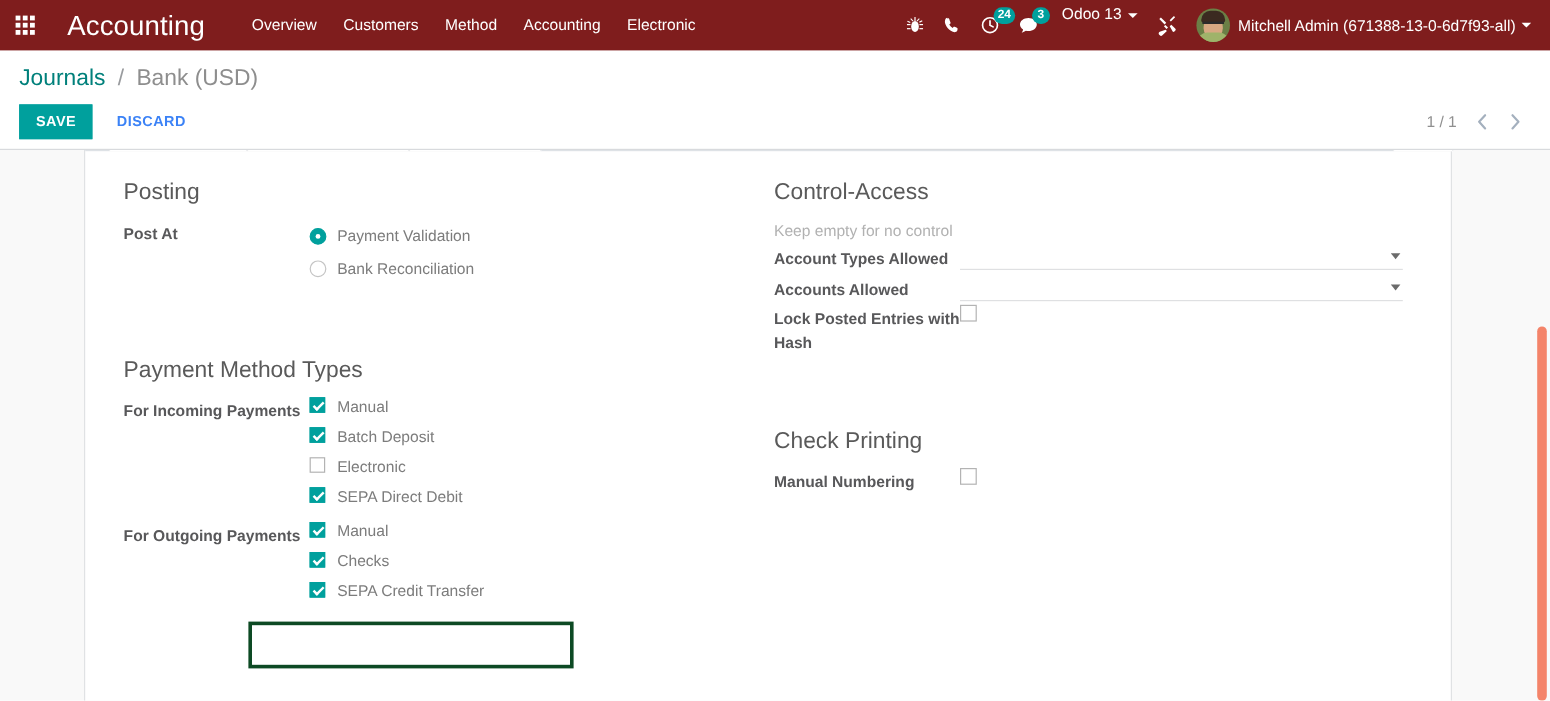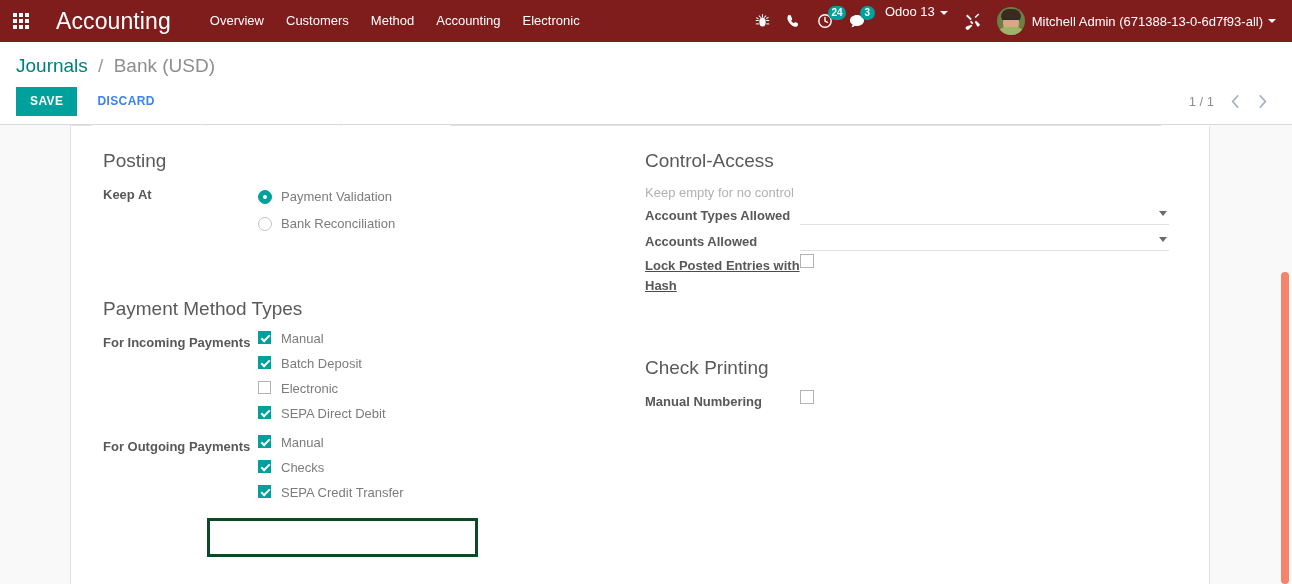--- a/index.html
+++ b/index.html
@@ -475,21 +475,21 @@
     </div>
 
     <div class="form-inner">
       <div class="cols">
 
         <div class="col col-left">
 
           <h2 class="group-title">Posting</h2>
 
           <div class="f-row">
-            <div class="f-label">Keep At</div>
+            <div class="f-label">Post At</div>
             <div class="f-field">
               <div class="radio-opt">
                 <span class="radio on"></span>
                 <span class="radio-lbl">Payment Validation</span>
               </div>
               <div class="radio-opt">
                 <span class="radio"></span>
                 <span class="radio-lbl">Bank Reconciliation</span>
               </div>
             </div>
@@ -556,21 +556,21 @@
 
           <div class="f-row" style="margin-top:4px;">
             <div class="f-label">Accounts Allowed</div>
             <div class="f-field">
               <div class="m2m">
                 <span class="dd-caret"></span>
               </div>
             </div>
           </div>
 
-          <div class="f-row" style="margin-top:1px;text-decoration:underline;">
+          <div class="f-row" style="margin-top:1px;">
             <div class="f-label">Lock Posted Entries with Hash</div>
             <div class="f-field cb-solo">
               <span class="cbx big"></span>
             </div>
           </div>
 
           <h2 class="group-title second-r">Check Printing</h2>
 
           <div class="f-row">
             <div class="f-label">Manual Numbering</div>

